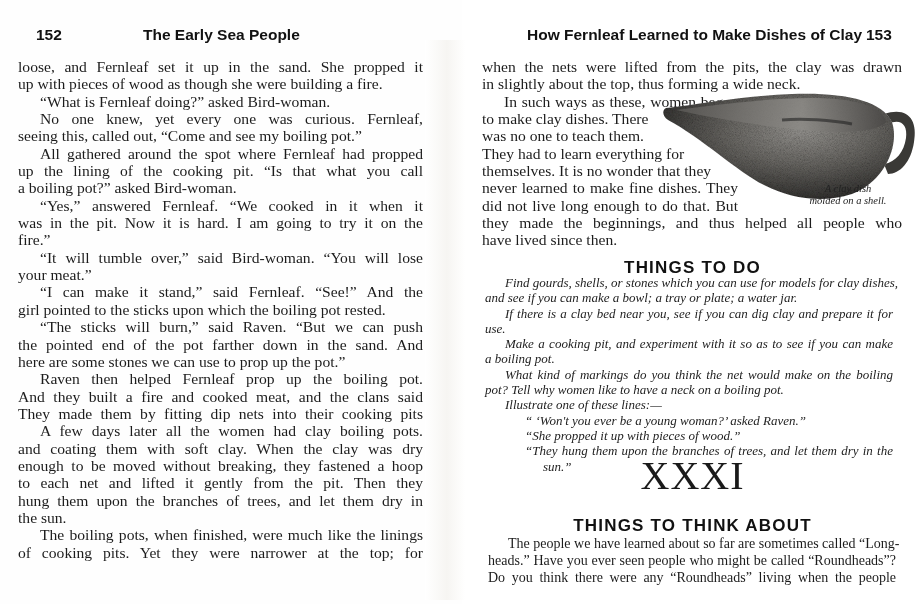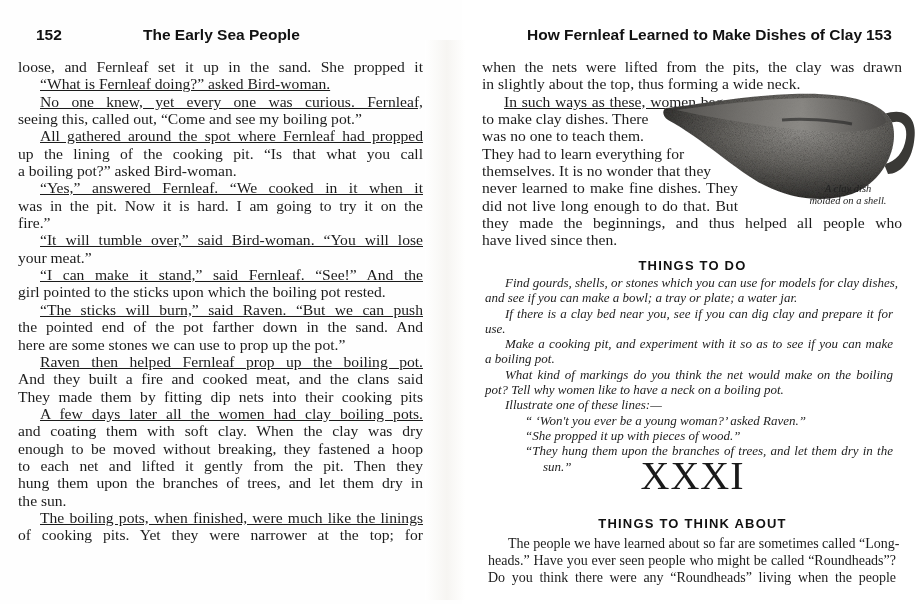--- a/index.html
+++ b/index.html
@@ -30,32 +30,32 @@
       font-size: 15.6px;
       line-height: 17.35px;
       text-align: justify;
       color: #1c1c1c;
     }
     .left-body { left: 18px; top: 58px; width: 405px; }
     .right-body-top { left: 482px; top: 58px; width: 420px; }
     .wrap-lines { width: 256px; }
     .line { display: block; text-align: justify; text-align-last: justify; white-space: nowrap; }
     .line.last { text-align-last: left; }
-    .line.indent { padding-left: 22px; text-decoration: underline; }
+    .line.indent { padding-left: 22px; }
     .dish-figure {
       position: absolute; left: 662px; top: 90px; width: 258px; height: 120px;
     }
     .caption {
       position: absolute; left: 788px; top: 183px; width: 120px;
       font-style: italic; font-size: 10.5px; line-height: 12px; text-align: center; color: #222;
     }
     .section-head {
       position: absolute;
       font-family: "Liberation Sans", "DejaVu Sans", sans-serif;
-      font-weight: bold; font-size: 13px; letter-spacing: 1.2px; color: #111;
+      font-weight: bold; font-size: 17px; letter-spacing: 1.2px; color: #111;
       text-align: center;
     }
     .todo {
       position: absolute; left: 485px; top: 275px; width: 408px;
       font-style: italic; font-size: 13px; line-height: 15.3px; color: #222;
     }
     .todo .l { display: block; white-space: nowrap; }
     .todo .ind { padding-left: 20px; }
     .todo .q { padding-left: 40px; }
     .todo .q2 { padding-left: 58px; }
@@ -76,20 +76,21 @@
 
 <div class="page page-left"></div>
 <div class="page page-right"></div>
 <div class="gutter"></div>
 
 <div class="running-head folio" style="left:36px;">152</div>
 <div class="running-head" style="left:143px;">The Early Sea People</div>
 
 <div class="body-text left-body" id="left-body">
     <span class="line">loose, and Fernleaf set it up in the sand.  She propped it</span>
+    <span class="line last">up with pieces of wood as though she were building a fire.</span>
     <span class="line indent last">“What is Fernleaf doing?” asked Bird-woman.</span>
     <span class="line indent">No one knew, yet every one was curious.  Fernleaf,</span>
     <span class="line last">seeing this, called out, “Come and see my boiling pot.”</span>
     <span class="line indent">All gathered around the spot where Fernleaf had propped</span>
     <span class="line">up the lining of the cooking pit.  “Is that what you call</span>
     <span class="line last">a boiling pot?” asked Bird-woman.</span>
     <span class="line indent">“Yes,” answered Fernleaf.  “We cooked in it when it</span>
     <span class="line">was in the pit.  Now it is hard.  I am going to try it on the</span>
     <span class="line last">fire.”</span>
     <span class="line indent">“It will tumble over,” said Bird-woman. “You will lose</span>

